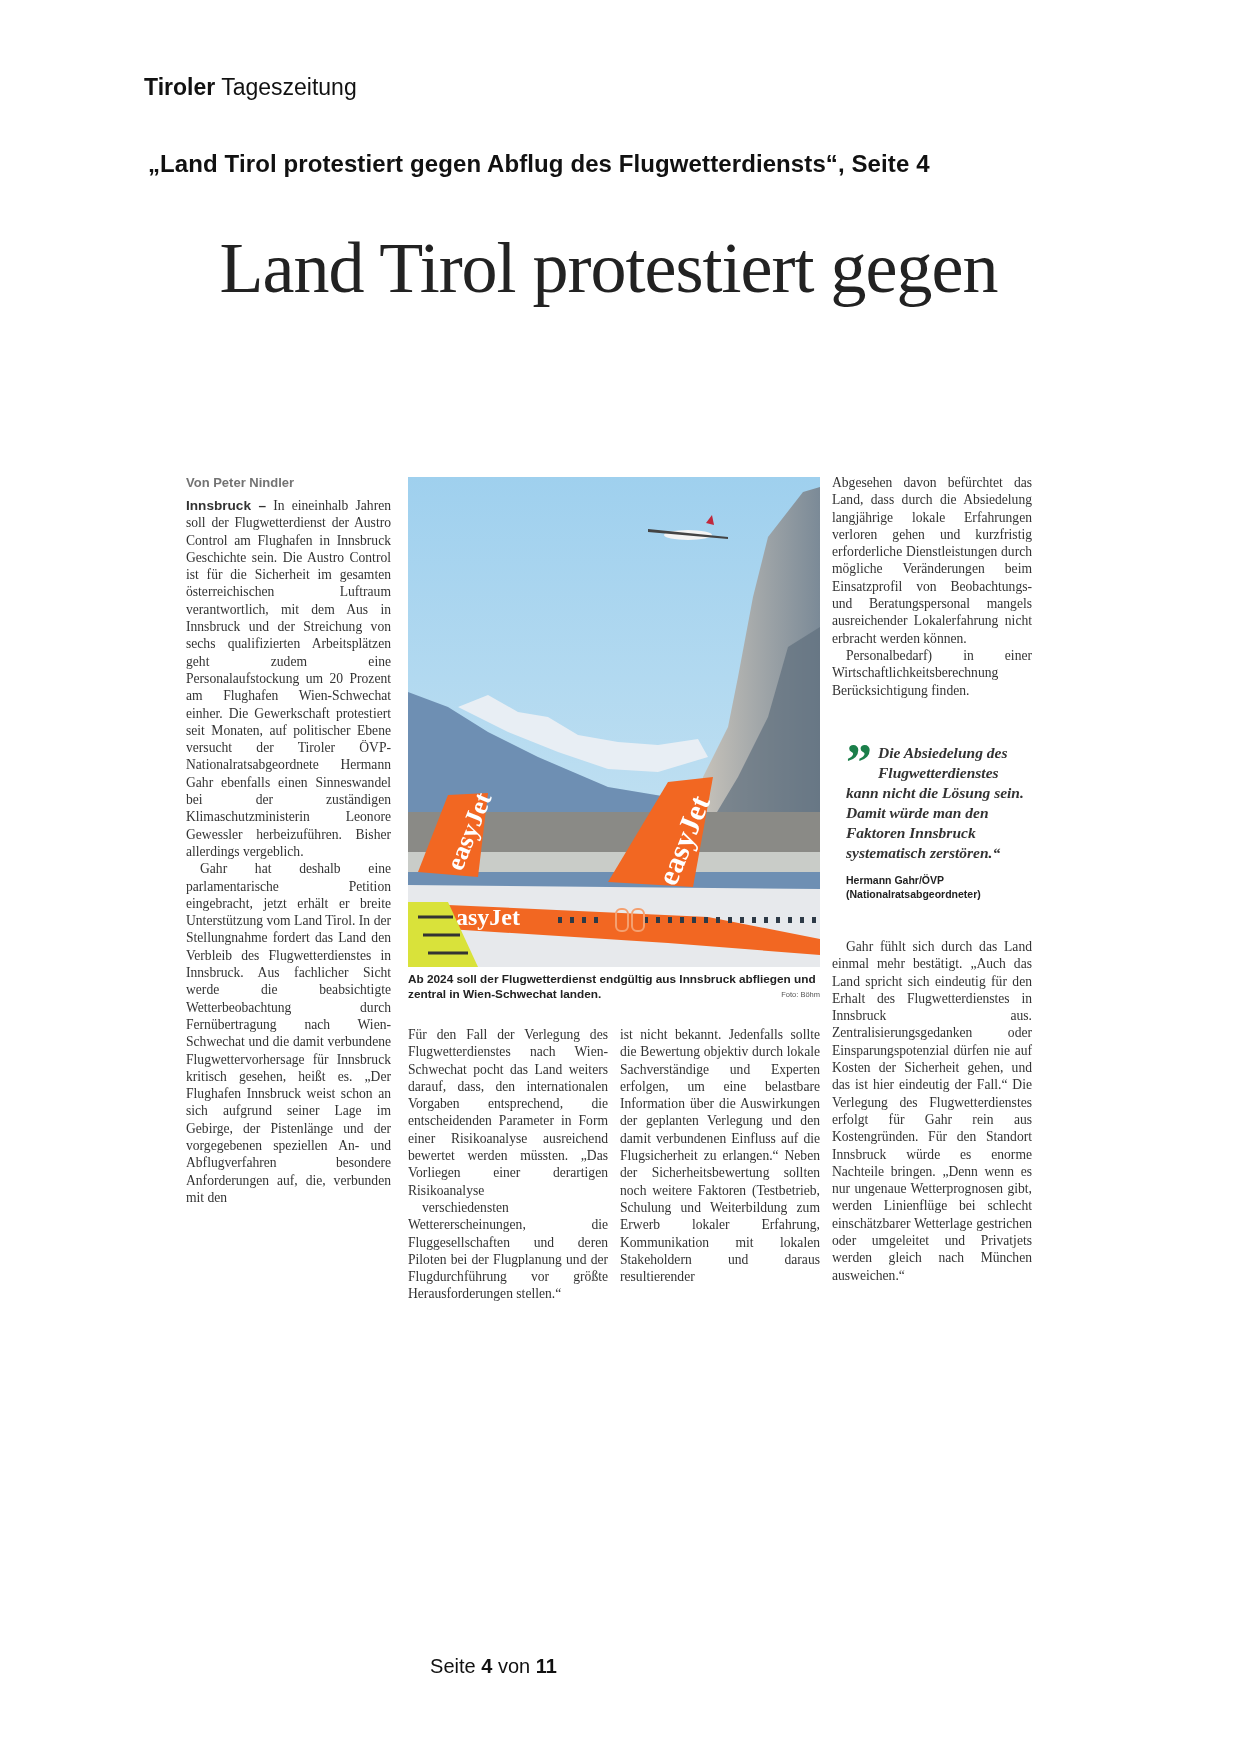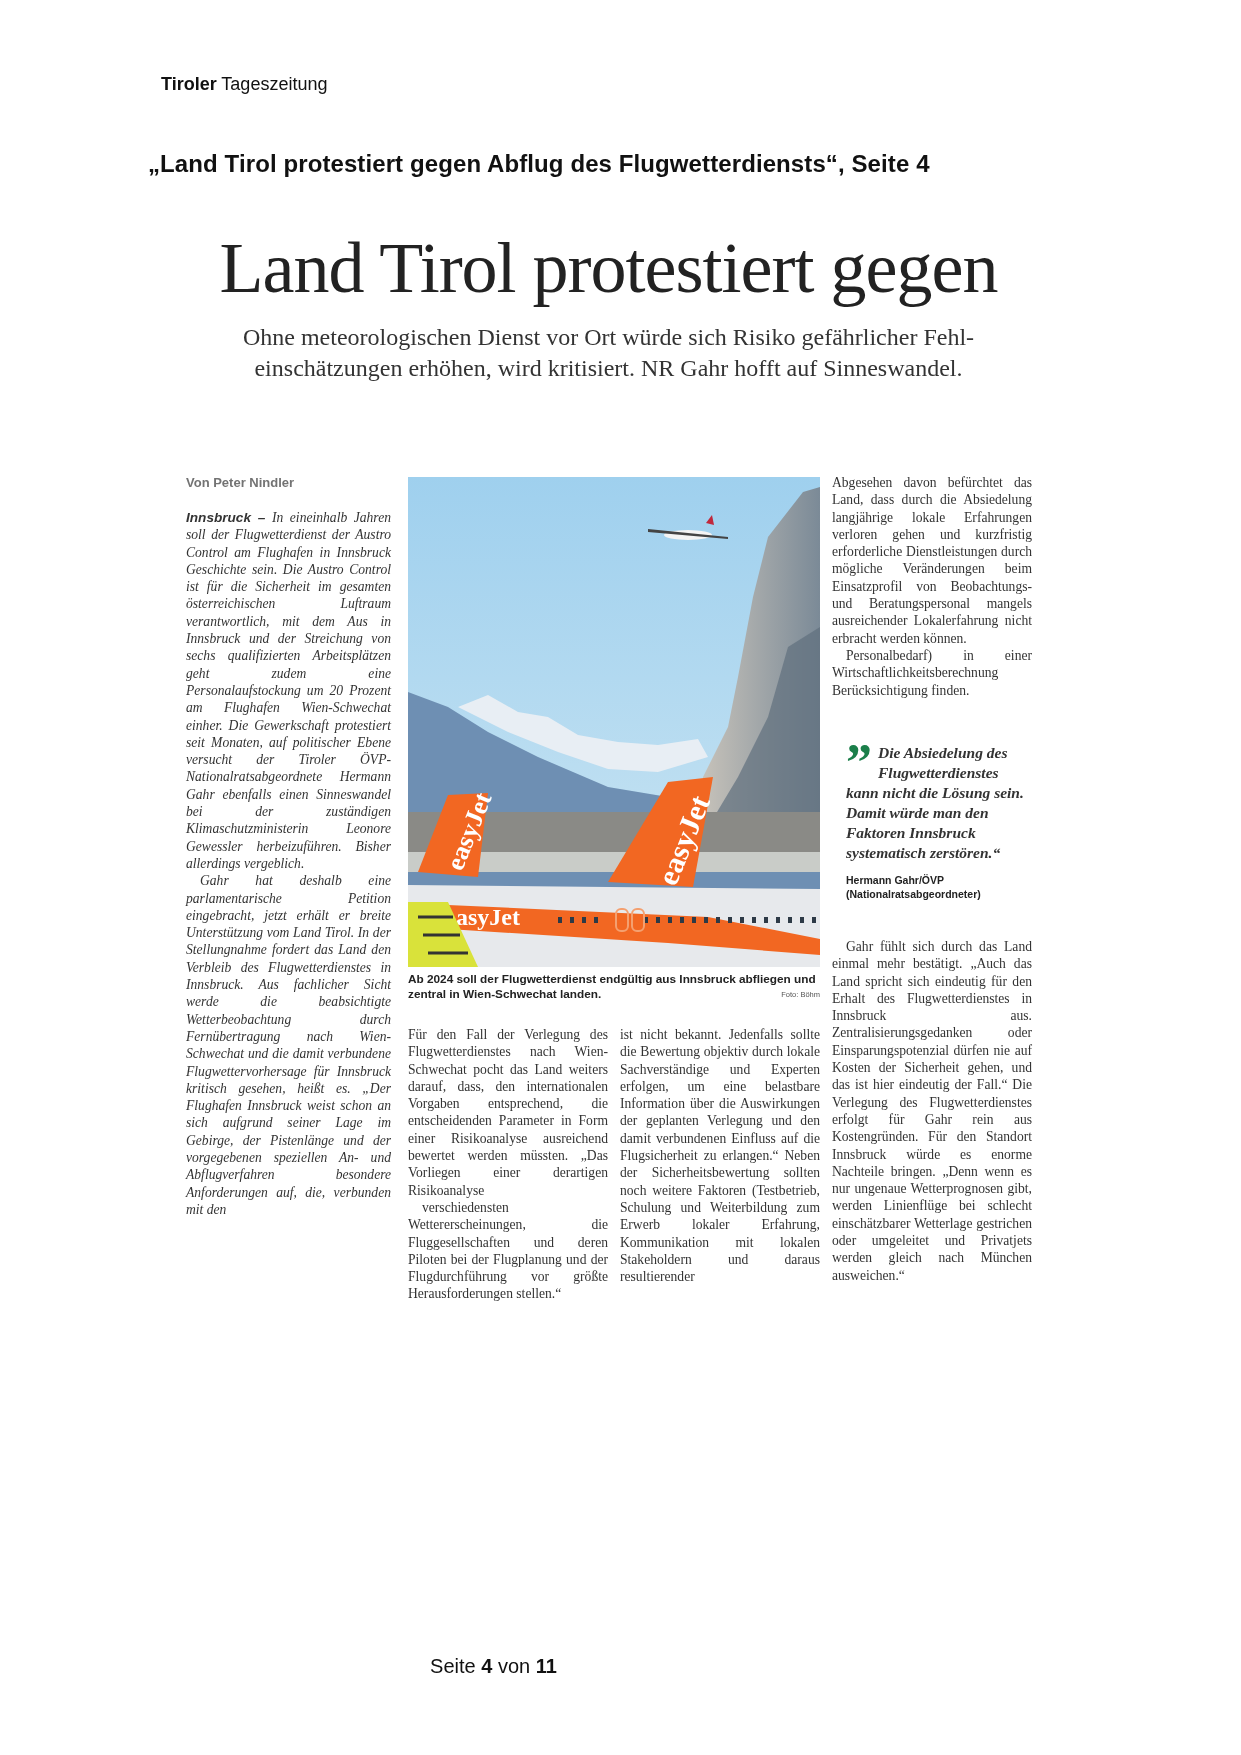--- a/index.html
+++ b/index.html
@@ -1,27 +1,27 @@
 <!DOCTYPE html>
 <html><head>
 <meta charset="utf-8">
 <style>
   html, body { margin:0; padding:0; background:#ffffff; }
   body { width:1241px; height:1755px; position:relative; overflow:hidden; font-family:"Liberation Sans", sans-serif; color:#111; }
-  .pub { position:absolute; left:161px; top:74px; font-size:18px; color:#111; }
+  .pub { position:absolute; left:144px; top:74px; font-size:23px; color:#111; }
   .pub b { font-weight:bold; }
   .ref { position:absolute; left:148px; top:150px; font-size:24px; font-weight:bold; color:#111; letter-spacing:0.1px; }
   .clip { position:absolute; left:186px; top:228px; width:845px; height:1100px; }
   .headline { text-align:center; font-family:"Liberation Serif", serif; font-size:72px; line-height:80px; color:#222; margin:0; letter-spacing:-1px; font-weight:normal; }
   .subhead { text-align:center; font-family:"Liberation Serif", serif; font-size:24px; line-height:31px; color:#333; margin:14px 0 0 0; }
   .byline { position:absolute; left:0; top:247px; font-size:13px; font-weight:bold; color:#737373; }
   .col { position:absolute; font-family:"Liberation Serif", serif; font-size:13.6px; line-height:17.3px; color:#333; text-align:justify; hyphens:manual; }
   .col p { margin:0; }
   .col p + p { text-indent:14px; }
-  .c1 { left:0; top:281px; width:205px;font-style:italic; }
+  .c1 { left:0; top:269px; width:205px; }
   .c2 { left:222px; top:798px; width:200px; }
   .c3 { left:434px; top:798px; width:200px; }
   .c4 { left:646px; top:246px; width:200px; }
   .c4b { left:646px; top:710px; width:200px; }
   .dateline { font-family:"Liberation Sans", sans-serif; font-weight:bold; }
   .photo { position:absolute; left:222px; top:249px; width:412px; height:490px; overflow:hidden; background:#b9dcef; }
   .caption { position:absolute; left:222px; top:744px; width:412px; font-size:11.8px; line-height:15px; font-weight:bold; color:#222; }
   .credit { position:absolute; right:0; bottom:0; font-size:7.5px; font-weight:normal; color:#555; }
   .quote { position:absolute; left:660px; top:515px; width:185px; font-family:"Liberation Serif", serif; font-style:italic; font-weight:bold; font-size:15.5px; line-height:20px; color:#333; }
   .qmark { float:left; font-size:52px; line-height:40px; height:32px; color:#1b7f4a; font-style:normal; font-weight:bold; margin-right:6px; font-family:"Liberation Serif", serif; }
@@ -32,24 +32,20 @@
 <body>
 
 <div class="pub"><b>Tiroler</b><span> Tageszeitung</span></div>
 
 <div class="ref">„Land Tirol protestiert gegen Abflug des Flugwetterdiensts“, Seite 4</div>
 
 <div class="clip">
   <h1 class="headline">
     <span>Land Tirol protestiert gegen</span><br>
   </h1>
-  <p class="subhead">
-    <span>Ohne meteorologischen Dienst vor Ort würde sich Risiko gefährlicher Fehl-</span><br>
-    <span>einschätzungen erhöhen, wird kritisiert. NR Gahr hofft auf Sinneswandel.</span>
-  </p>
 
   <div class="byline">Von Peter Nindler</div>
 
   <div class="col c1">
     <p><span class="dateline">Innsbruck –</span><span> In eineinhalb Jahren soll der Flugwetterdienst der Austro Control am Flughafen in Innsbruck Geschichte sein. Die Austro Control ist für die Sicherheit im gesamten österreichischen Luftraum verantwortlich, mit dem Aus in Innsbruck und der Streichung von sechs qualifizierten Arbeitsplätzen geht zudem eine Personalaufstockung um 20 Prozent am Flughafen Wien-Schwechat einher. Die Gewerkschaft protestiert seit Monaten, auf politischer Ebene versucht der Tiroler ÖVP-Nationalratsabgeordnete Hermann Gahr ebenfalls einen Sinneswandel bei der zuständigen Klimaschutzministerin Leonore Gewessler herbeizuführen. Bisher allerdings vergeblich.</span></p>
     <p>Gahr hat deshalb eine parlamentarische Petition eingebracht, jetzt erhält er breite Unterstützung vom Land Tirol. In der Stellungnahme fordert das Land den Verbleib des Flugwetterdienstes in Innsbruck. Aus fachlicher Sicht werde die beabsichtigte Wetterbeobachtung durch Fernübertragung nach Wien-Schwechat und die damit verbundene Flugwettervorhersage für Innsbruck kritisch gesehen, heißt es. „Der Flughafen Innsbruck weist schon an sich aufgrund seiner Lage im Gebirge, der Pistenlänge und der vorgegebenen speziellen An- und Abflugverfahren besondere Anforderungen auf, die, verbunden mit den</p>
   </div>
 
   <div class="photo">
     <svg width="412" height="490" viewBox="0 0 412 490">

